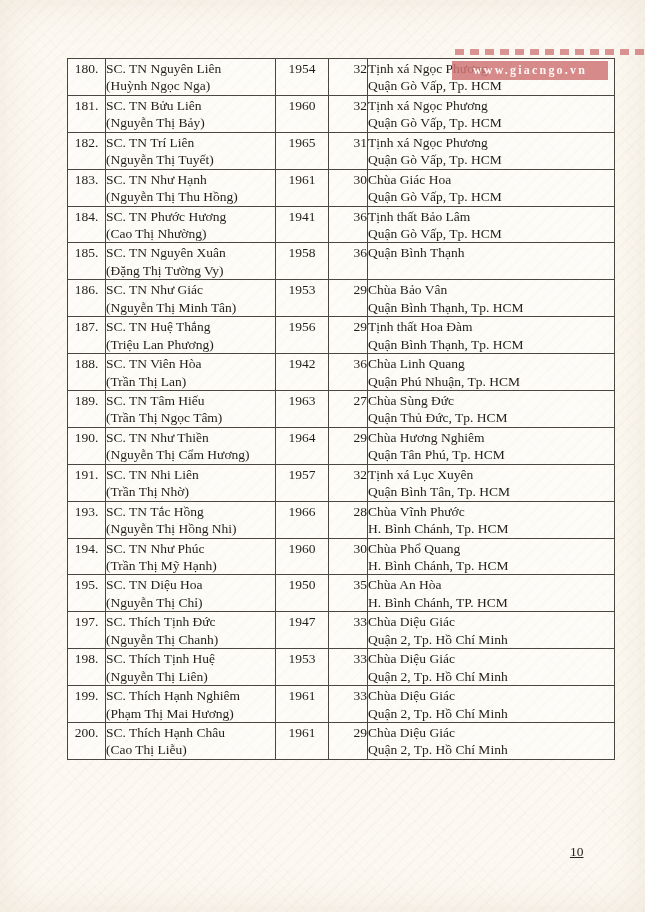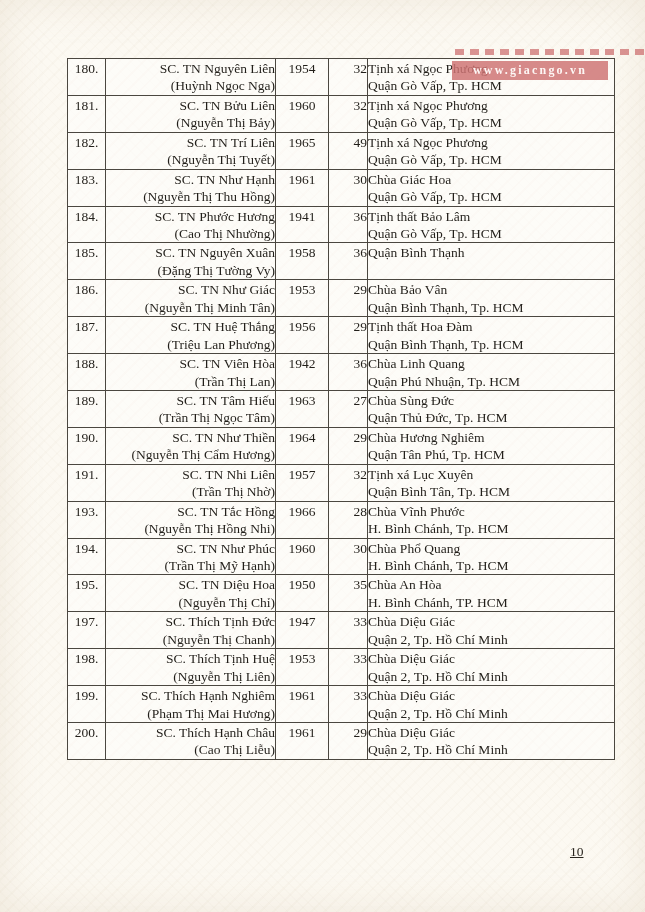--- a/index.html
+++ b/index.html
@@ -39,21 +39,21 @@
     font-size: 13.5px;
     line-height: 17.4px;
     color: #221f1a;
     overflow: hidden;
     white-space: nowrap;
   }
   table.roster tr {
     height: 36.9px;
   }
   td.c-no    { width: 37px;  text-align: center; }
-  td.c-name  { width: 169px; padding-left: 8px; text-align: right; }
+  td.c-name  { width: 169px; padding-left: 8px; }
   td.c-year  { width: 52px;  text-align: center; }
   td.c-num   { width: 38px;  text-align: right; }
   td.c-addr  { width: 246px; padding-left: 8px; margin-top: 8px; }
   .line { display: block; }
   .line:empty::after { content: "\00a0"; }
 
   .wm-dashes {
     position: absolute;
     left: 455px;
     top: 49px;
@@ -139,21 +139,21 @@
             <span class="line">182.</span>
           </td>
     <td class="c-name">
       <span class="line">SC. TN Trí Liên</span>
       <span class="line">(Nguyễn Thị Tuyết)</span>
     </td>
     <td class="c-year">
             <span class="line">1965</span>
           </td>
     <td class="c-num">
-            <span class="line">49</span>
+            <span class="line">31</span>
           </td>
     <td class="c-addr">
       <span class="line">Tịnh xá Ngọc Phương</span>
       <span class="line">Quận Gò Vấp, Tp. HCM</span>
     </td>
   </tr>
         <tr>
     <td class="c-no">
             <span class="line">183.</span>
           </td>

